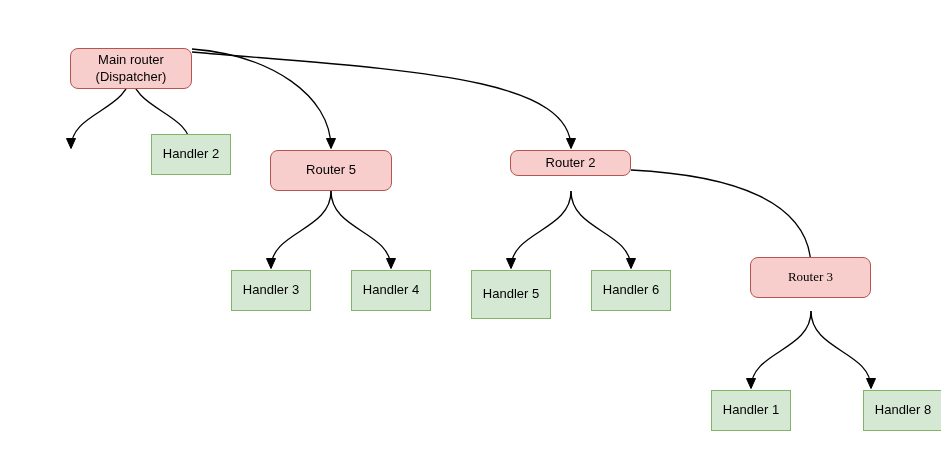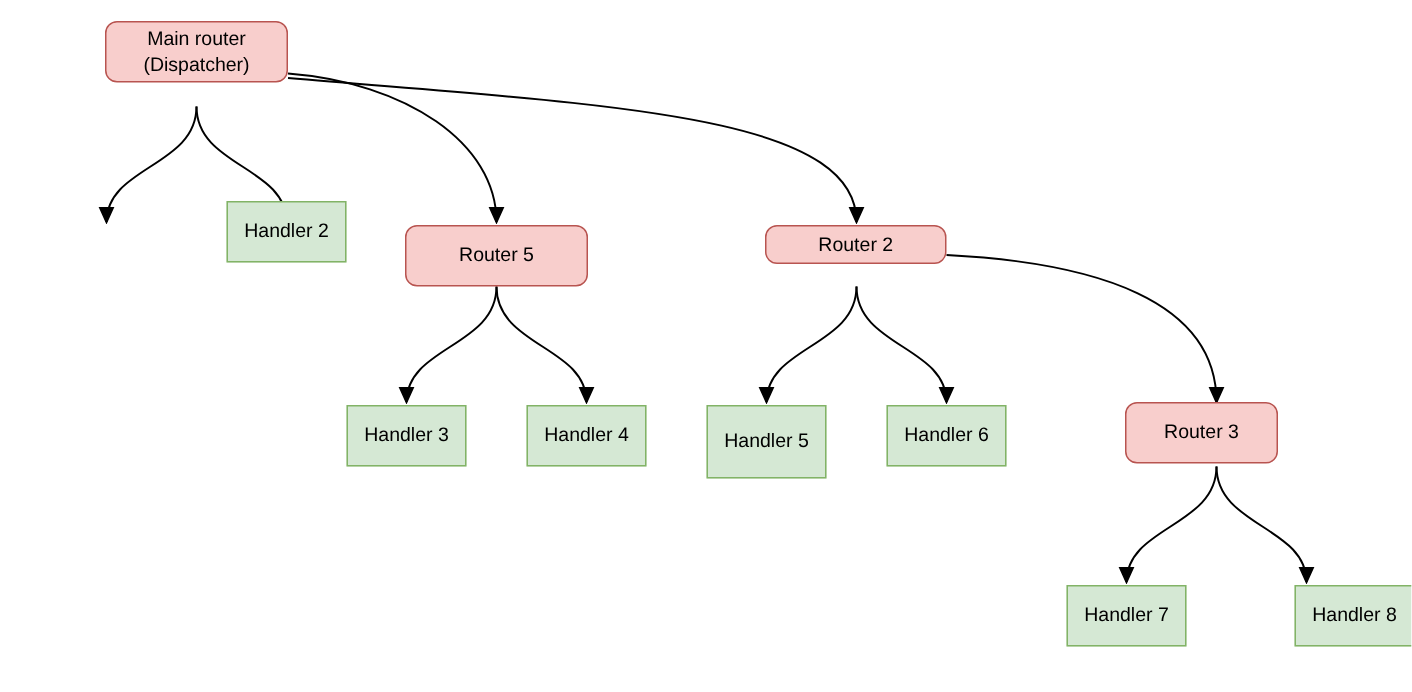--- a/index.html
+++ b/index.html
@@ -68,37 +68,37 @@
     <path class="edge" d="M 192 52 C 400 70, 571 75, 571 148" marker-end="url(#arrow)"></path>
     <path class="edge" d="M 331 191 C 331 231, 271 231, 271 268" marker-end="url(#arrow)"></path>
     <path class="edge" d="M 331 191 C 331 231, 391 231, 391 268" marker-end="url(#arrow)"></path>
     <path class="edge" d="M 571 191 C 571 231, 511 231, 511 268" marker-end="url(#arrow)"></path>
     <path class="edge" d="M 571 191 C 571 231, 631 231, 631 268" marker-end="url(#arrow)"></path>
     <path class="edge" d="M 631 170 C 730 175, 811 200, 811 268" marker-end="url(#arrow)"></path>
     <path class="edge" d="M 811 311 C 811 351, 751 351, 751 388" marker-end="url(#arrow)"></path>
     <path class="edge" d="M 811 311 C 811 351, 871 351, 871 388" marker-end="url(#arrow)"></path>
   </svg>
 
-  <div class="node router" style="left:70px; top:14px; width:122px; height:41px;">Main router
+  <div class="node router" style="left:70px; top:48px; width:122px; height:41px;">Main router
 (Dispatcher)</div>
 
 
   <div class="node handler" style="left:151px; top:134px; width:80px; height:41px;">Handler 2</div>
 
   <div class="node router" style="left:270px; top:150px; width:122px; height:41px;">Router 5</div>
 
   <div class="node router" style="left:510px; top:150px; width:121px; height:26px;">Router 2</div>
 
   <div class="node handler" style="left:231px; top:270px; width:80px; height:41px;">Handler 3</div>
 
   <div class="node handler" style="left:351px; top:270px; width:80px; height:41px;">Handler 4</div>
 
   <div class="node handler" style="left:471px; top:270px; width:80px; height:49px;">Handler 5</div>
 
   <div class="node handler" style="left:591px; top:270px; width:80px; height:41px;">Handler 6</div>
 
-  <div class="node router" style="left:750px; top:268px; width:102px; height:41px;">Router 3</div>
+  <div class="node router" style="left:750px; top:257px; width:121px; height:41px;font-family:Liberation Serif, serif;">Router 3</div>
 
-  <div class="node handler" style="left:711px; top:390px; width:80px; height:41px;">Handler 7</div>
+  <div class="node handler" style="left:711px; top:390px; width:80px; height:41px;">Handler 1</div>
 
   <div class="node handler" style="left:831px; top:390px; width:80px; height:41px;margin-left:32px;">Handler 8</div>
 
 </div>
 
 </body></html>

